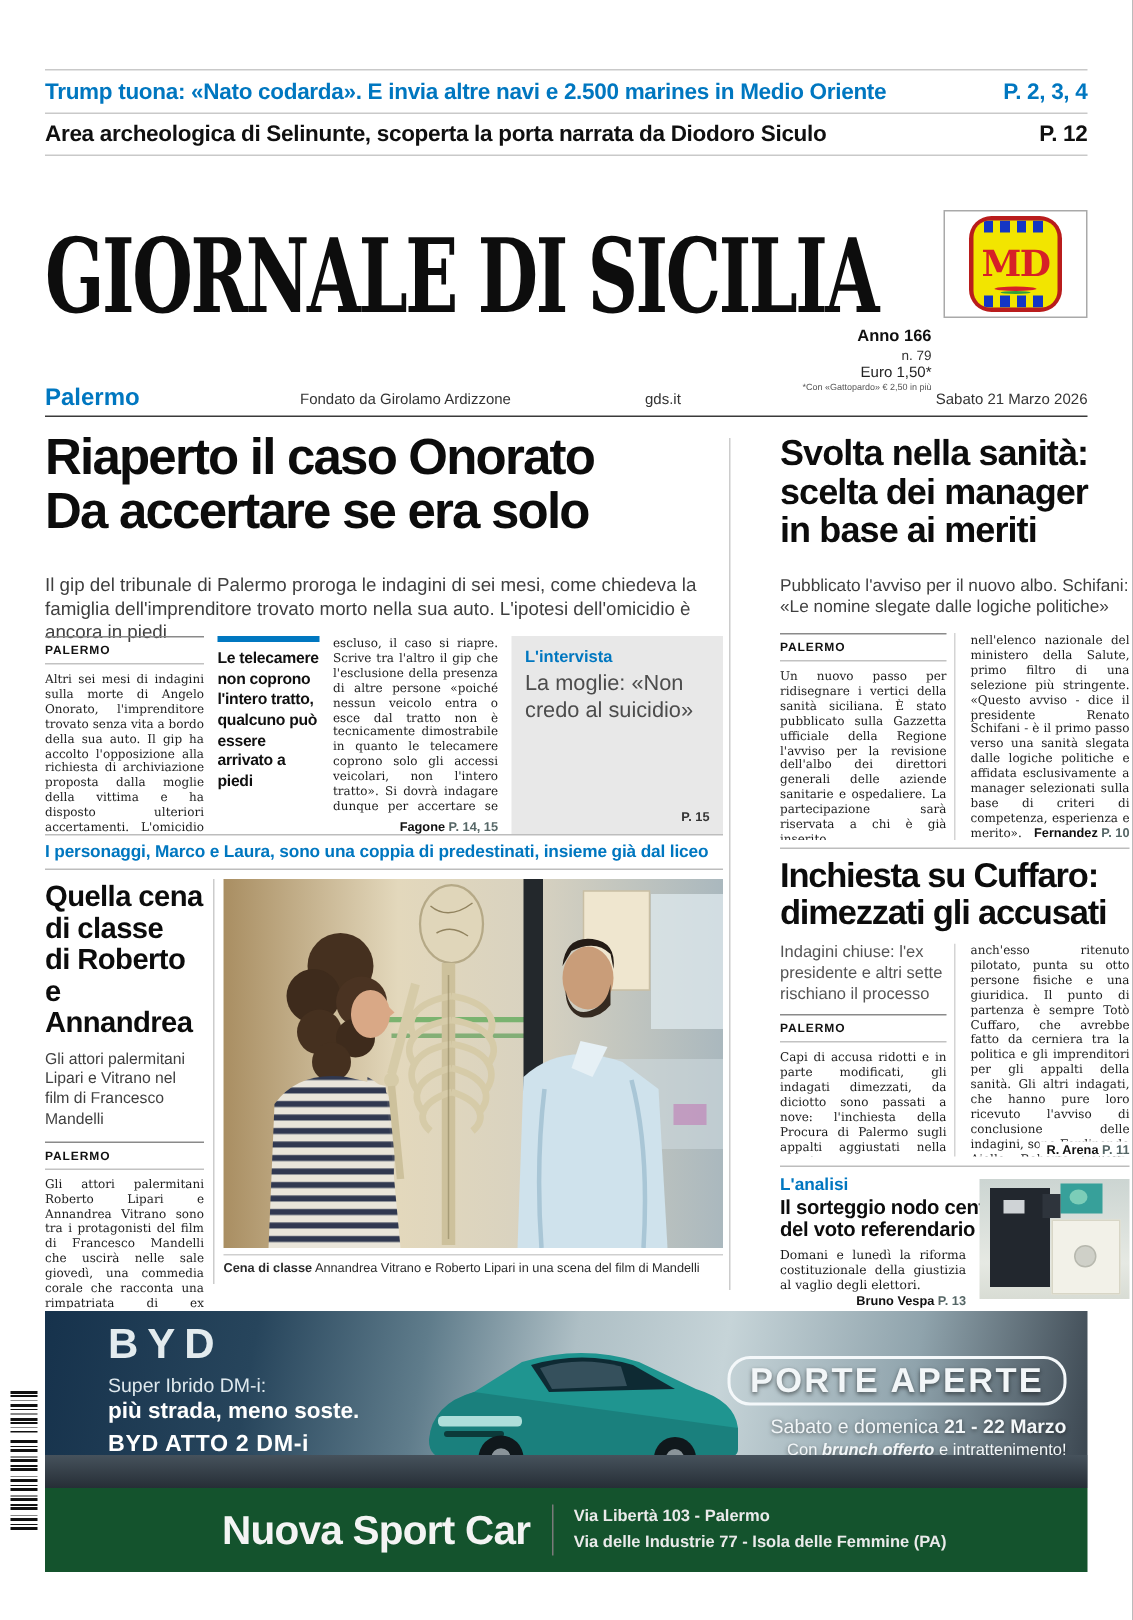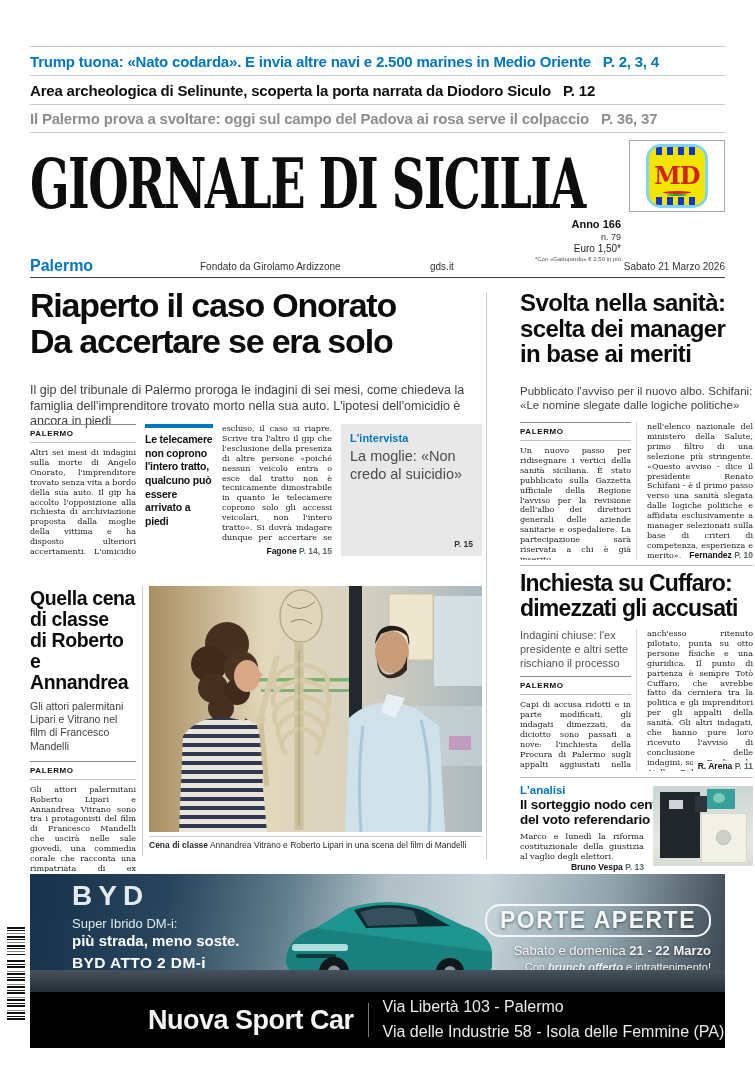--- a/index.html
+++ b/index.html
@@ -6,41 +6,41 @@
   html,body { background:#888; }
   #page {
     position:relative; width:755px; height:1080px; background:#ffffff;
     font-family:"Liberation Sans", sans-serif; color:#111; overflow:hidden;
     margin:0 auto;
   }
   .abs { position:absolute; }
 
   
   .teasers { left:30px; top:46px; width:695px; }
-  .teaser { display:flex; align-items:center;
+  .teaser { display:flex; justify-content:space-between; align-items:center;
             height:29px; border-top:1px solid #c9c9c9; font-weight:bold; font-size:15px; letter-spacing:-0.2px;}
   .teaser:last-child { border-bottom:1px solid #c9c9c9; }
   .teaser.t-blue  { color:#0077c0; }
   .teaser.t-black { color:#101010; }
   .teaser.t-gray  { color:#8e8e8e; }
   .teaser .pg { font-weight:bold; white-space:nowrap; margin-left:12px; }
 
   
   .masthead { left:30px; top:138px; width:695px; height:116px; }
   .mast-title { position:absolute; left:0; top:6px; font-family:"DejaVu Serif", serif;
     font-weight:bold; font-size:58px; letter-spacing:-2px; color:#0d0d0d;
     transform:scale(0.80,1.18); transform-origin:left top; white-space:nowrap; }
   .mast-info { position:absolute; right:104px; top:80px; text-align:right; line-height:1.25; }
   .mi-anno { font-weight:bold; font-size:11px; }
   .mi-num  { font-size:9px; color:#333; }
   .mi-price{ font-size:10px; color:#222; }
   .mi-note { font-size:6px; color:#555; }
   .md-box { position:absolute; right:0; top:2px; width:96px; height:72px;
             border:1px solid #a9a9a9; background:#fff; display:flex; align-items:center; justify-content:center; }
-  .md-badge { width:62px; height:64px; background:#7dd3fc; border-radius:15px; position:relative; }
+  .md-badge { width:62px; height:64px; background:#b91c1c; border-radius:15px; position:relative; }
   .md-inner { position:absolute; inset:3px; background:#f2e500; border-radius:11px; overflow:hidden; }
   .md-teeth-top, .md-teeth-bot { position:absolute; left:7px; right:7px; height:8px;
       background:repeating-linear-gradient(90deg,#1436c4 0 6px, transparent 6px 11px); }
   .md-teeth-top { top:0; } .md-teeth-bot { bottom:0; }
   .md-letters { position:absolute; left:0; right:0; top:14px; text-align:center;
       font-family:"DejaVu Serif", serif; font-weight:bold; font-size:24px; color:#d62027; letter-spacing:-1px; }
   .md-swoosh { position:absolute; left:50%; transform:translateX(-50%); bottom:11px; width:28px; height:3px;
       background:#d62027; border-radius:50%; }
   .md-swoosh:after { content:""; position:absolute; left:4px; top:3px; width:20px; height:2px;
       background:#2e9e3c; border-radius:50%; }
@@ -141,48 +141,44 @@
   .ad-offer { position:absolute; left:42px; top:97px; font-size:19px; font-weight:bold; color:#ffffff; }
   .ad-right { position:absolute; right:14px; top:18px; text-align:right; color:#f2f6f8;
               text-shadow:0 1px 3px rgba(0,0,0,0.55); }
   .ad-event { display:inline-block; border:2.5px solid #f4f8fa; border-radius:15px; padding:1px 13px;
               font-size:23px; font-weight:bold; letter-spacing:1.5px;margin-top:12px; }
   .ad-dates { margin-top:6px; font-size:13px; }
   .ad-dates b { font-weight:bold; }
   .ad-info { margin-top:3px; font-size:11px; }
   .ad-info b { font-style:italic; }
   .ad-hours { margin-top:5px; font-size:12px; font-style:italic; }
-  .ad-bar { position:absolute; left:0; top:118px; width:695px; height:56px; background:#000000;
+  .ad-bar { position:absolute; left:0; top:118px; width:695px; height:56px; background:#14532d;
             display:flex; align-items:center; }
   .ad-dealer { margin-left:118px; font-size:27px; font-weight:bold; color:#f4f4f4; letter-spacing:-0.5px; }
   .ad-bardiv { width:1px; height:34px; background:#7a7a7a; margin:0 14px; }
-  .ad-addr { font-size:16px; font-weight:normal; color:#eaeaea; line-height:1.55; }
+  .ad-addr { font-size:11px; font-weight:bold; color:#eaeaea; line-height:1.55; }
 
   
   .barcode { left:4px; top:925px; width:24px; height:100px; background:#fff; padding:2px 3px; }
   .bars-a { height:28px; background:repeating-linear-gradient(to bottom,#111 0 2px,#fff 2px 3px,#111 3px 4px,#fff 4px 6px,#888 6px 7px,#fff 7px 9px); }
   .bars-b { margin-top:5px; height:60px; background:repeating-linear-gradient(to bottom,#111 0 2px,#fff 2px 4px,#111 4px 5px,#fff 5px 6px,#111 6px 8px,#fff 8px 11px,#888 11px 12px,#fff 12px 13px); }
 </style>
 </head>
 <body>
 
 <div id="page">
 
   <div class="abs teasers">
     <div class="teaser t-blue">
       <span>Trump tuona: «Nato codarda». E invia altre navi e 2.500 marines in Medio Oriente</span>
       <span class="pg">P. 2, 3, 4</span>
     </div>
     <div class="teaser t-black">
       <span>Area archeologica di Selinunte, scoperta la porta narrata da Diodoro Siculo</span>
       <span class="pg">P. 12</span>
-    </div>
-    <div class="teaser t-gray">
-      <span>Il Palermo prova a svoltare: oggi sul campo del Padova ai rosa serve il colpaccio</span>
-      <span class="pg">P. 36, 37</span>
     </div>
   </div>
 
   <div class="abs masthead">
     <div class="mast-title">GIORNALE DI SICILIA</div>
     <div class="mast-info">
       <div class="mi-anno">Anno 166</div>
       <div class="mi-num">n. 79</div>
       <div class="mi-price">Euro 1,50*</div>
       <div class="mi-note">*Con «Gattopardo» € 2,50 in più</div>
@@ -224,20 +220,21 @@
           <span class="bl-pg">P. 14, 15</span>
         </div>
       </div>
       <div class="intervista">
         <div class="iv-label">L'intervista</div>
         <div class="iv-text">La moglie: «Non credo al suicidio»</div>
         <div class="iv-page">P. 15</div>
       </div>
     </div>
 
+    <div class="strip">I personaggi, Marco e Laura, sono una coppia di predestinati, insieme già dal liceo</div>
 
     <div class="cinema">
       <div class="cin-left">
         <h2 class="headline cin-head">Quella cena
 di classe
 di Roberto
 e Annandrea</h2>
         <p class="subhead cin-sub">Gli attori palermitani Lipari e Vitrano nel film di Francesco Mandelli</p>
         <div class="kicker">PALERMO</div>
         <div class="serif">Gli attori palermitani Roberto Lipari e Annandrea Vitrano sono tra i protagonisti del film di Francesco Mandelli che uscirà nelle sale giovedì, una commedia corale che racconta una rimpatriata di ex compagni di scuola in una situazione particolare. Nel film, dal titolo «Cena di classe», Lipari e Vitrano sono Marco e Laura, una coppia di predestinati, insieme già dal liceo.</div>
@@ -364,21 +361,21 @@
         </div>
       </div>
     </div>
 
     <div class="hrule rule-r2"></div>
 
     <div class="analisi">
       <div class="an-label">L'analisi</div>
       <div class="headline an-head">Il sorteggio nodo centrale
 del voto referendario</div>
-      <div class="serif an-text">Marco e lunedì la riforma costituzionale della giustizia al vaglio degli elettori.</div>
+      <div class="serif an-text">Domani e lunedì la riforma costituzionale della giustizia al vaglio degli elettori.</div>
       <div class="byline an-byline">
         <span class="bl-name">Bruno Vespa</span>
         <span class="bl-pg">P. 13</span>
       </div>
       <div class="vote-photo">
         <div class="vp-map"></div>
         <div class="vp-booth"></div>
         <div class="vp-slot"></div>
         <div class="vp-box">
           <div class="vp-emblem"></div>
@@ -412,21 +409,21 @@
         <div class="ad-dates"><span>Sabato e domenica </span><b>21 - 22 Marzo</b></div>
         <div class="ad-info"><span>Con </span><b>brunch offerto</b><span> e intrattenimento!</span></div>
         <div class="ad-hours">Dalle 9 alle 13 e dalle 16 alle 19:15</div>
       </div>
     </div>
     <div class="ad-bar">
       <div class="ad-dealer">Nuova Sport Car</div>
       <div class="ad-bardiv"></div>
       <div class="ad-addr">
         <div>Via Libertà 103 - Palermo</div>
-        <div>Via delle Industrie 58 - Isola delle Femmine (PA)</div>
+        <div>Via delle Industrie 77 - Isola delle Femmine (PA)</div>
       </div>
     </div>
   </div>
 
   <div class="abs barcode">
     <div class="bars-a"></div>
     <div class="bars-b"></div>
   </div>
 
 </div>

